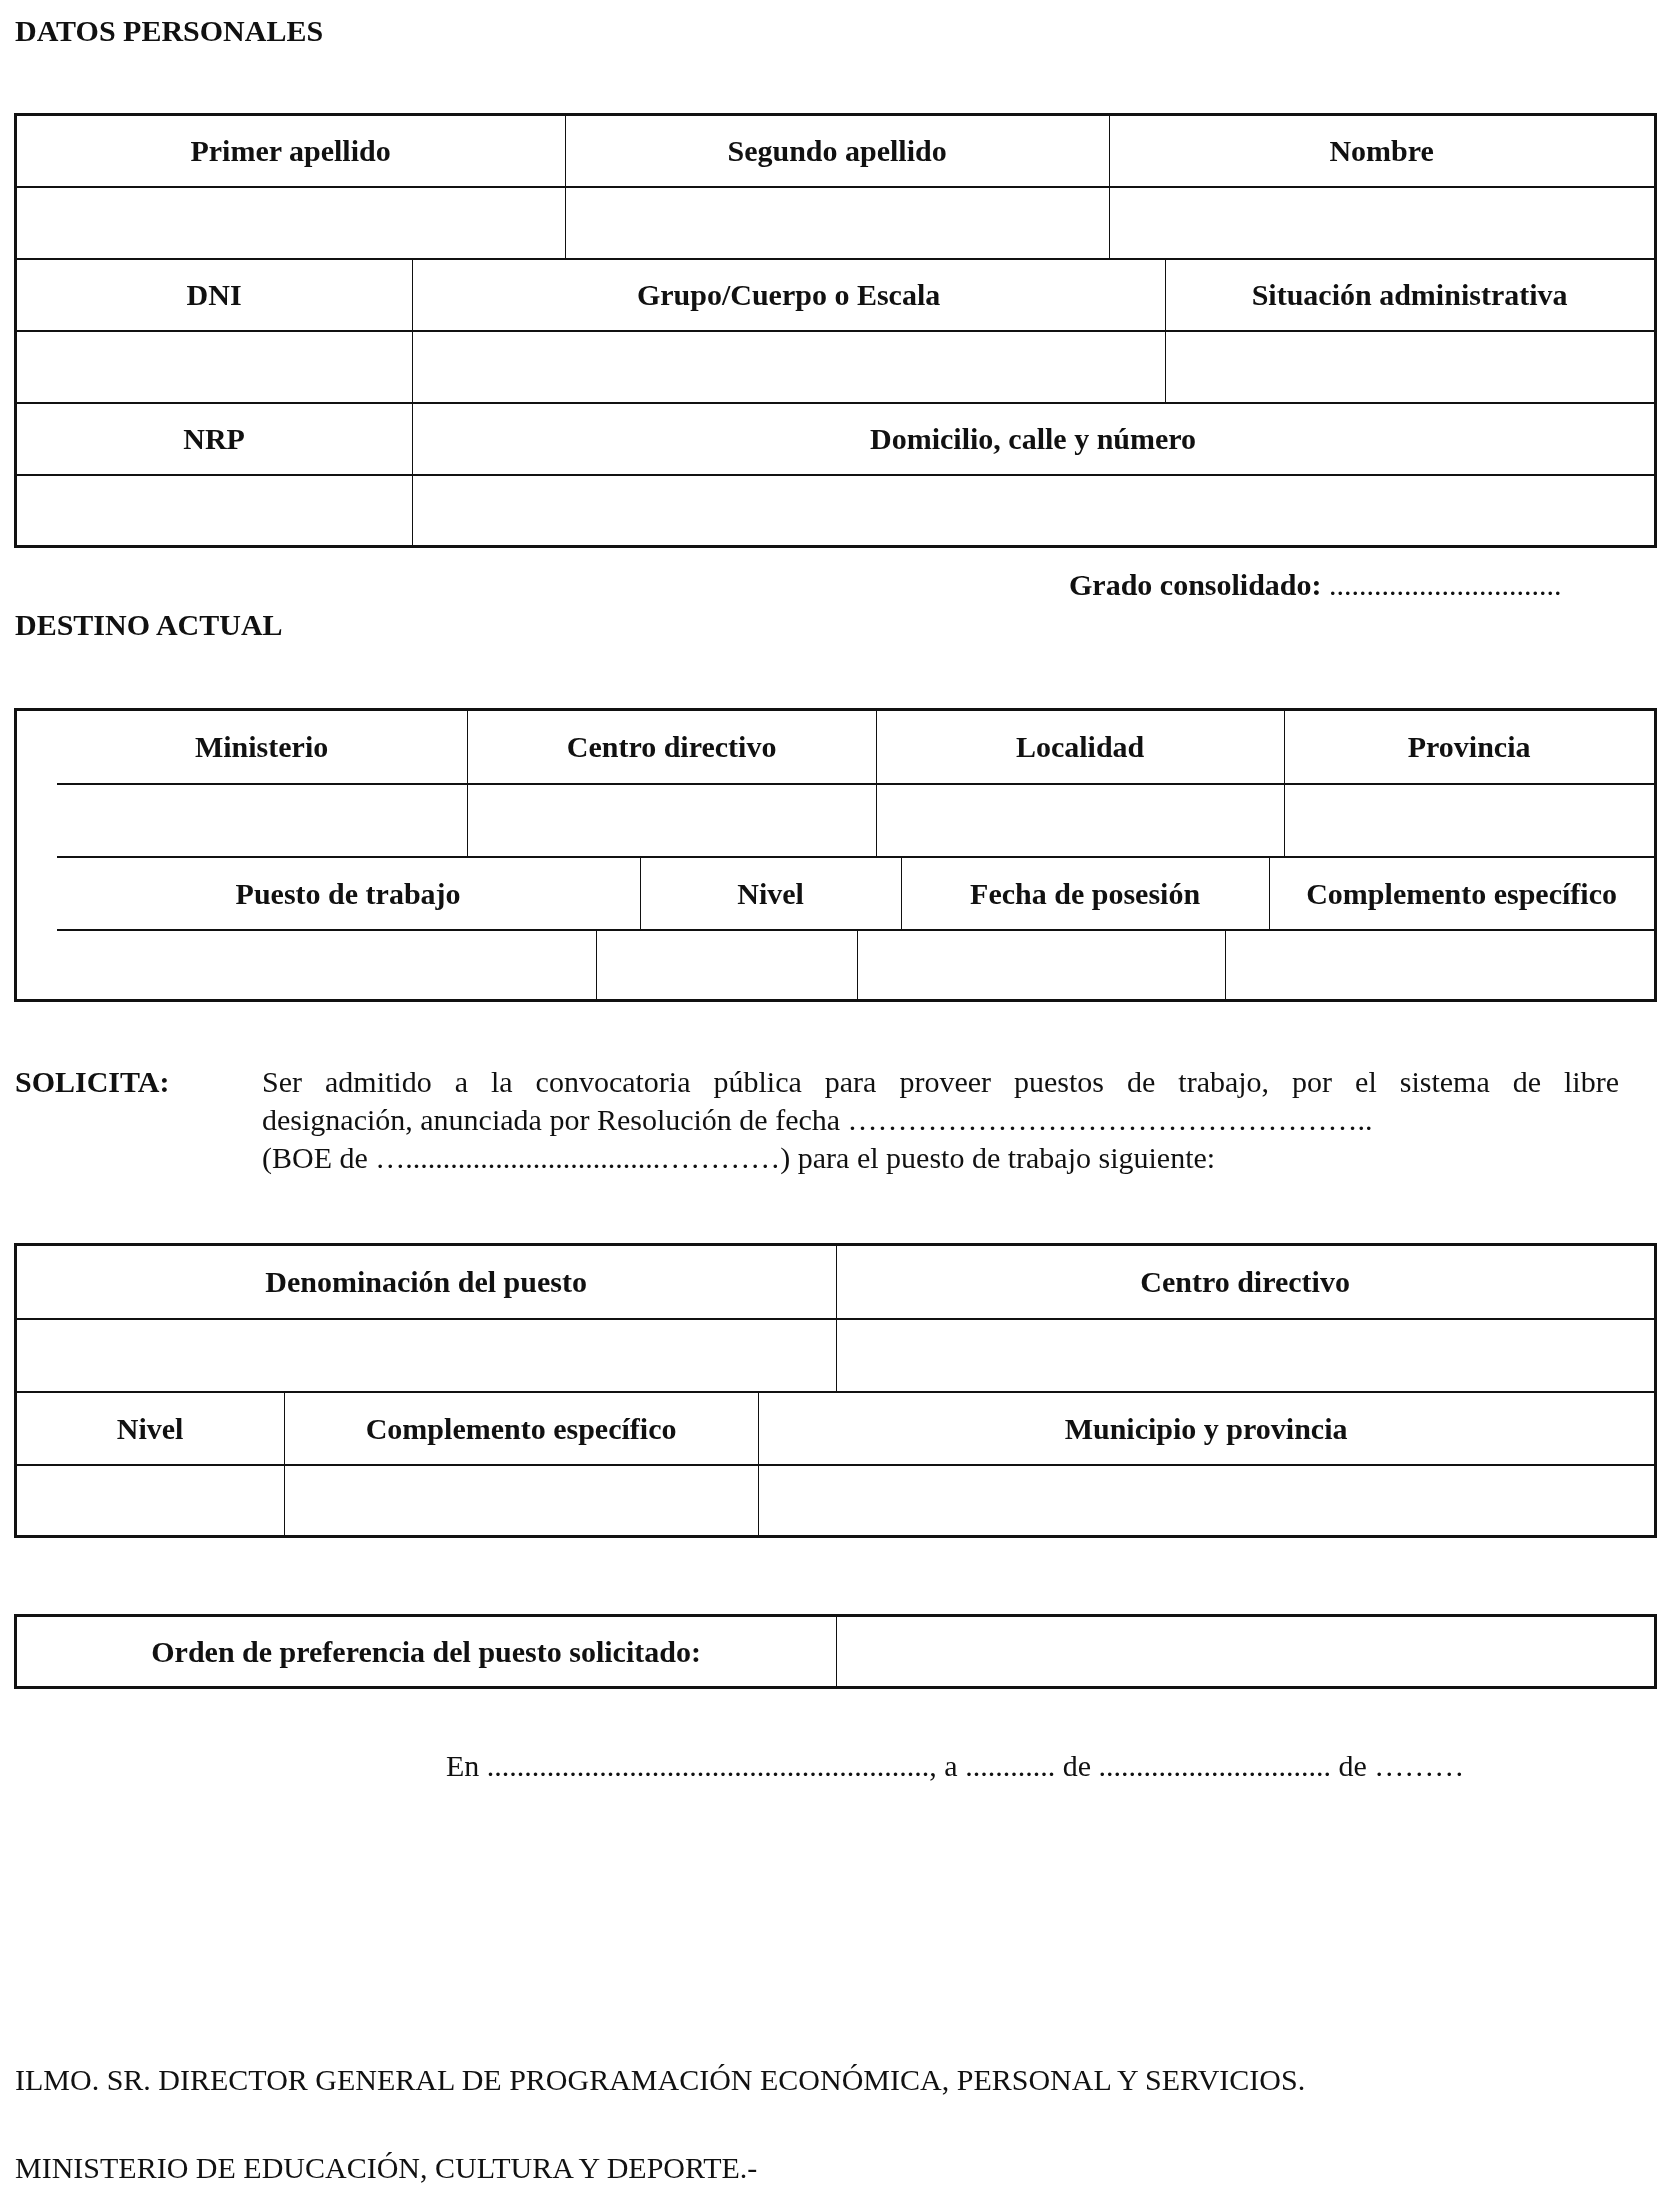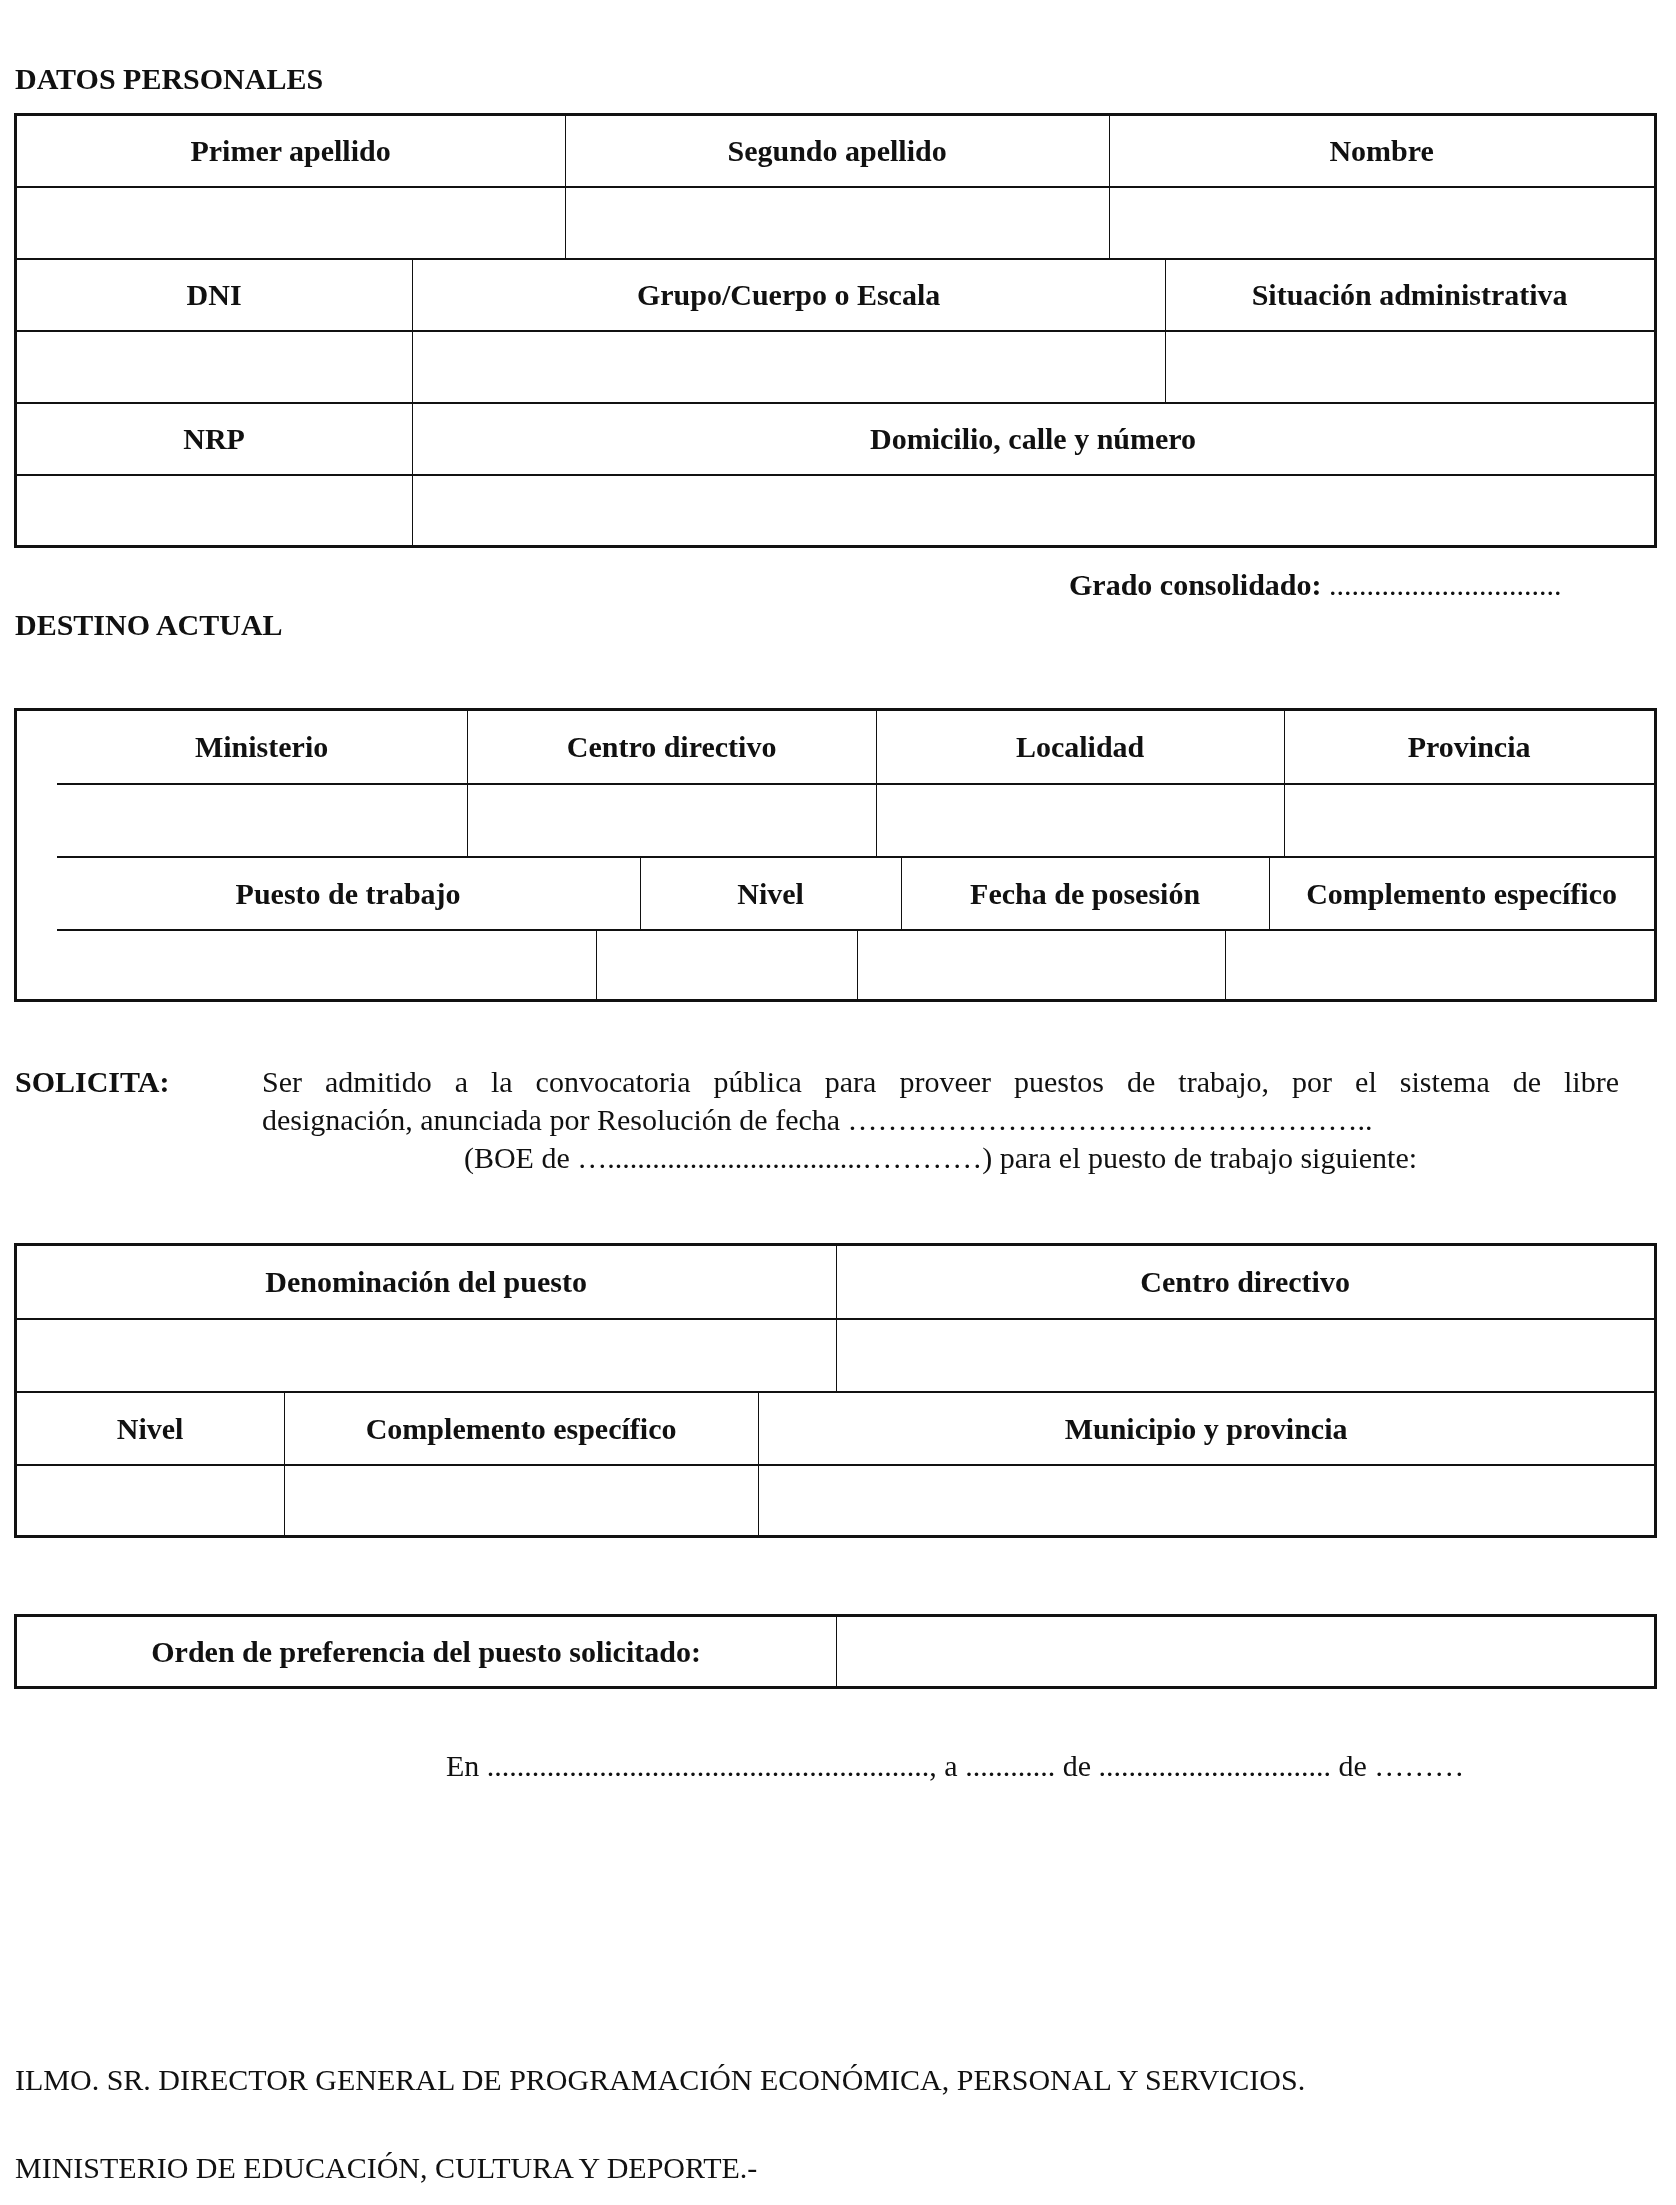--- a/index.html
+++ b/index.html
@@ -12,21 +12,21 @@
   .row:last-child { border-bottom: none; }
   .cell { box-sizing: border-box; border-right: 1.5px solid #111; display: flex;
           align-items: center; justify-content: center; font-weight: bold; font-size: 30px; }
   .cell:last-child { border-right: none; }
   .text { font-size: 30px; }
   .bold { font-weight: bold; }
 </style>
 </head>
 <body>
 
-<div class="abs section-title" style="left:15px; top:13.6px;margin-top:48px;">DATOS PERSONALES</div>
+<div class="abs section-title" style="left:15px; top:13.6px;">DATOS PERSONALES</div>
 
 <div class="tbl" style="left:13.6px; top:89px; width:1643px; height:435px;">
   <div class="row" style="height:72px;">
     <div class="cell" style="width:549px;">Primer apellido</div>
     <div class="cell" style="width:544px;">Segundo apellido</div>
     <div class="cell" style="flex:1;">Nombre</div>
   </div>
   <div class="row" style="height:72px;">
     <div class="cell" style="width:549px;"></div>
     <div class="cell" style="width:544px;"></div>
@@ -82,21 +82,21 @@
     <div class="cell" style="width:540px;"></div>
     <div class="cell" style="width:261px;"></div>
     <div class="cell" style="width:368px;"></div>
     <div class="cell" style="flex:1;"></div>
   </div>
 </div>
 
 <div class="abs text bold" style="left:15px; top:1065px;">SOLICITA:</div>
 <div class="abs text" style="left:262px; top:1065px; width:1357px; text-align:justify; text-align-last:justify;">Ser admitido a la convocatoria pública para proveer puestos de trabajo, por el sistema de libre</div>
 <div class="abs text" style="left:262px; top:1103px; width:1357px;">designación, anunciada por Resolución de fecha  ……………………………………………..</div>
-<div class="abs text" style="left:262px; top:1141px; width:1357px;text-align:center;">(BOE de   …..................................…………) para el puesto de trabajo siguiente:</div>
+<div class="abs text" style="left:262px; top:1141px; width:1357px;">(BOE de   …..................................…………) para el puesto de trabajo siguiente:</div>
 
 <div class="tbl" style="left:13.6px; top:1219px; width:1643px; height:295px;">
   <div class="row" style="height:74px;">
     <div class="cell" style="width:820px;">Denominación del puesto</div>
     <div class="cell" style="flex:1;">Centro directivo</div>
   </div>
   <div class="row" style="height:73px;">
     <div class="cell" style="width:820px;"></div>
     <div class="cell" style="flex:1;"></div>
   </div>

